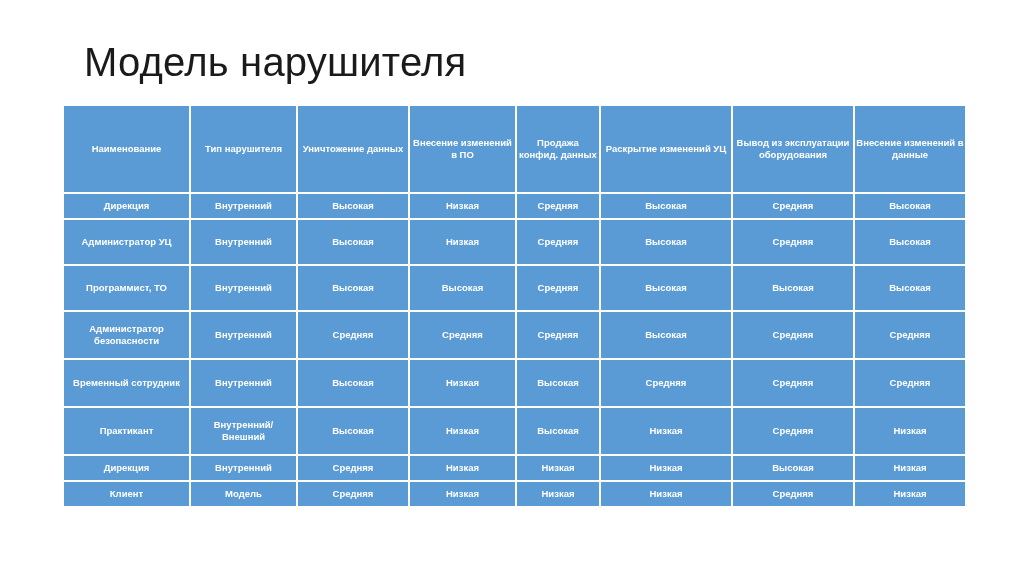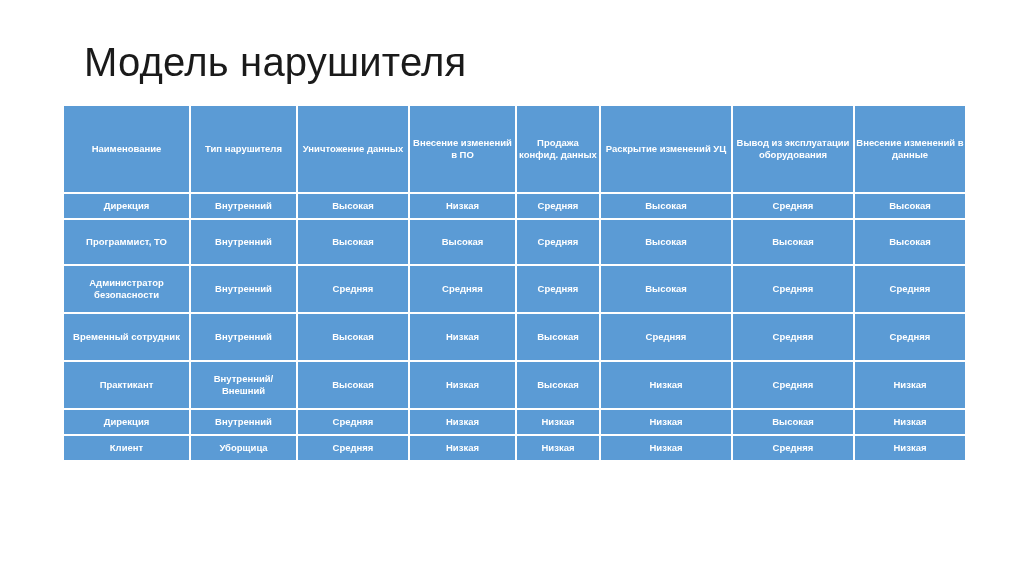--- a/index.html
+++ b/index.html
@@ -137,20 +137,30 @@
             <td class="name">Дирекция</td>
             <td class="type">Внутренний</td>
             <td class="lvl lvl-high">Высокая</td>
             <td class="lvl lvl-low">Низкая</td>
             <td class="lvl lvl-medium">Средняя</td>
             <td class="lvl lvl-high">Высокая</td>
             <td class="lvl lvl-medium">Средняя</td>
             <td class="lvl lvl-high">Высокая</td>
           </tr>
           <tr class="r-h2">
+            <td class="name">Администратор УЦ</td>
+            <td class="type">Внутренний</td>
+            <td class="lvl lvl-high">Высокая</td>
+            <td class="lvl lvl-low">Низкая</td>
+            <td class="lvl lvl-medium">Средняя</td>
+            <td class="lvl lvl-high">Высокая</td>
+            <td class="lvl lvl-medium">Средняя</td>
+            <td class="lvl lvl-high">Высокая</td>
+          </tr>
+          <tr class="r-h2">
             <td class="name">Программист, ТО</td>
             <td class="type">Внутренний</td>
             <td class="lvl lvl-high">Высокая</td>
             <td class="lvl lvl-high">Высокая</td>
             <td class="lvl lvl-medium">Средняя</td>
             <td class="lvl lvl-high">Высокая</td>
             <td class="lvl lvl-high">Высокая</td>
             <td class="lvl lvl-high">Высокая</td>
           </tr>
           <tr class="r-h3">
@@ -188,21 +198,21 @@
             <td class="type">Внутренний</td>
             <td class="lvl lvl-medium">Средняя</td>
             <td class="lvl lvl-low">Низкая</td>
             <td class="lvl lvl-low">Низкая</td>
             <td class="lvl lvl-low">Низкая</td>
             <td class="lvl lvl-high">Высокая</td>
             <td class="lvl lvl-low">Низкая</td>
           </tr>
           <tr class="r-h1">
             <td class="name">Клиент</td>
-            <td class="type">Уборщица</td>
+            <td class="type">Модель</td>
             <td class="lvl lvl-medium">Средняя</td>
             <td class="lvl lvl-low">Низкая</td>
             <td class="lvl lvl-low">Низкая</td>
             <td class="lvl lvl-low">Низкая</td>
             <td class="lvl lvl-medium">Средняя</td>
             <td class="lvl lvl-low">Низкая</td>
           </tr>
         </tbody>
     </table>
   </div>

